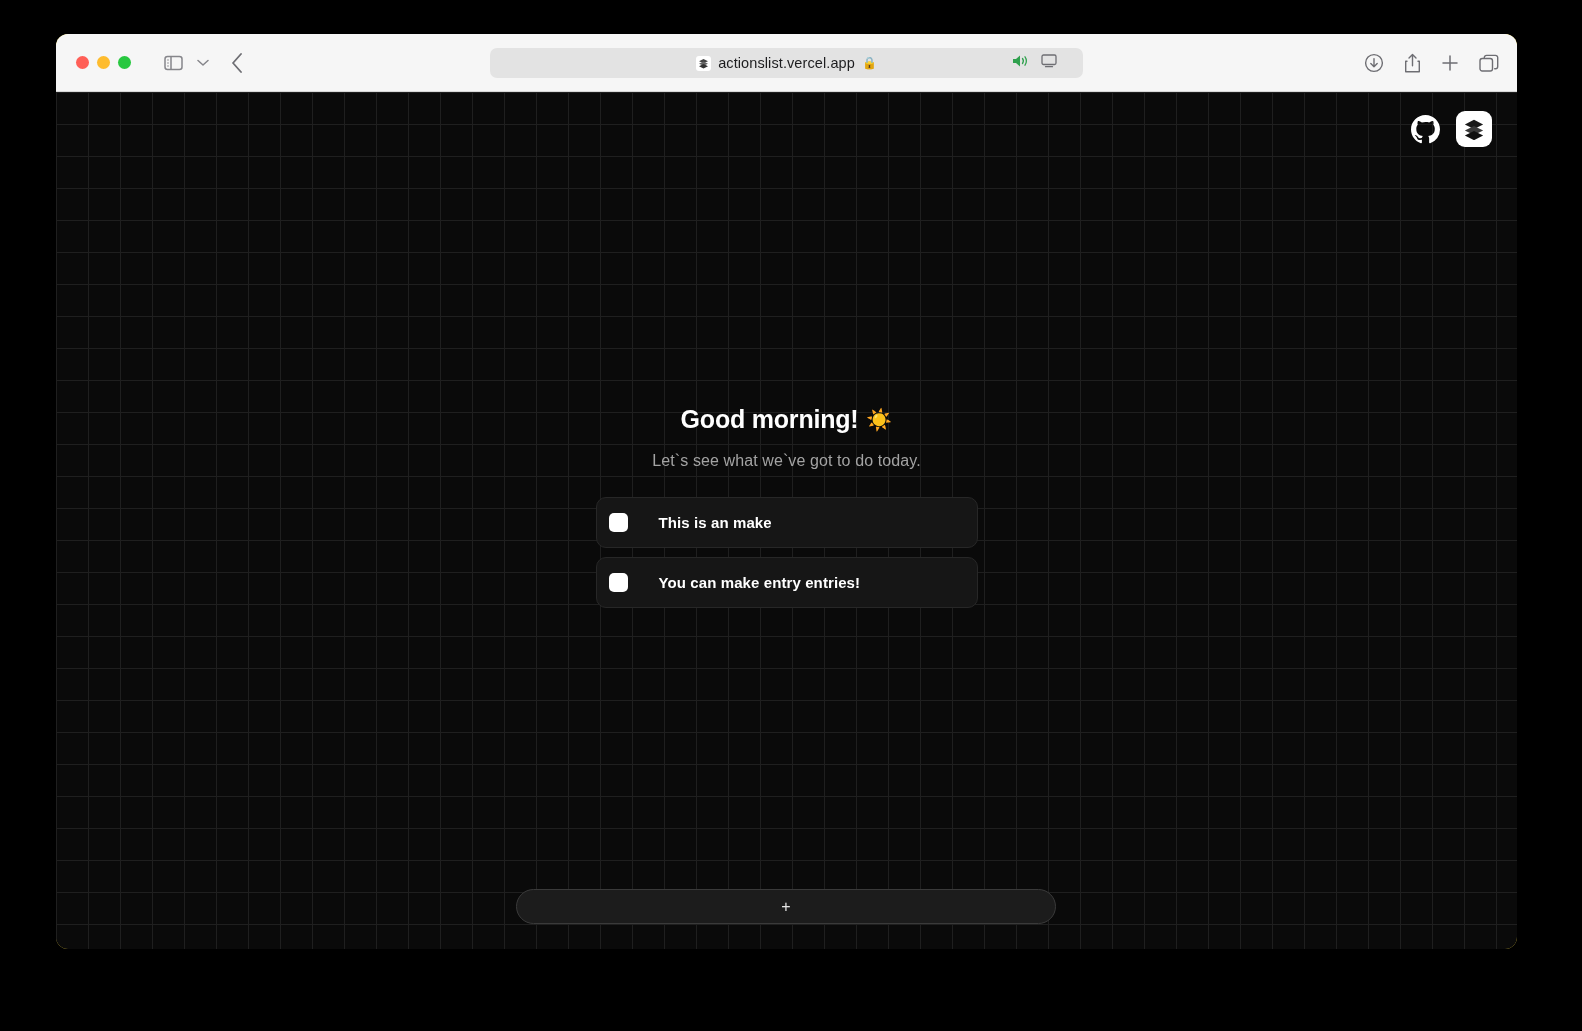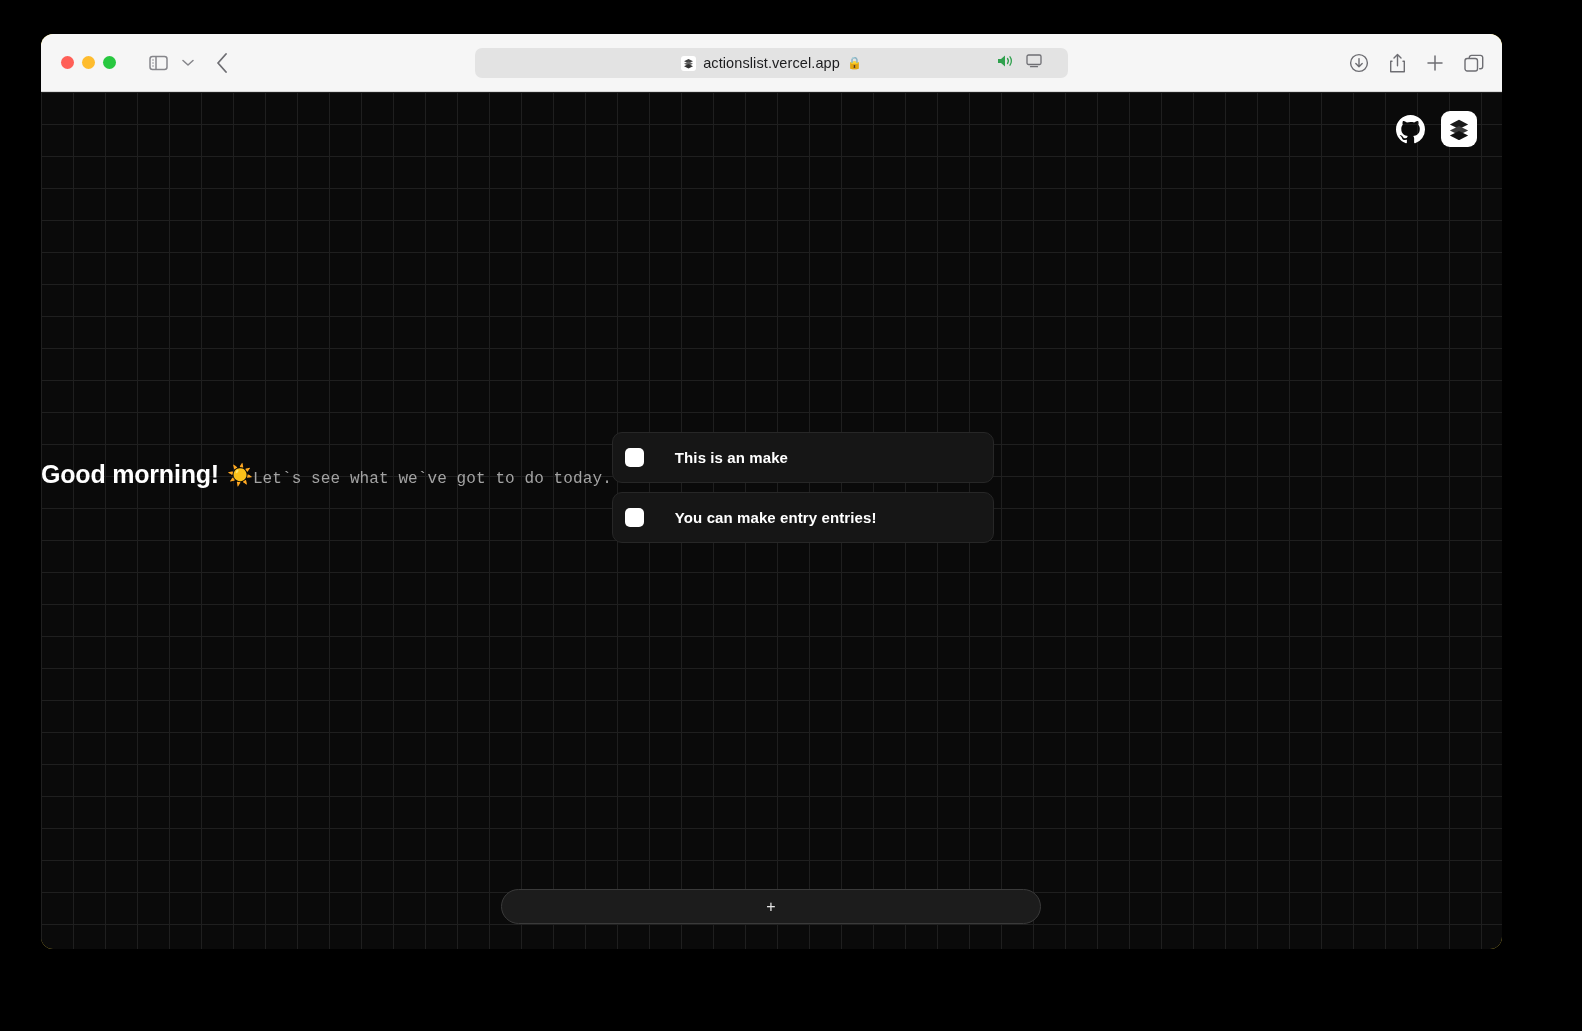--- a/index.html
+++ b/index.html
@@ -8,21 +8,21 @@
     width: 1582px;
     height: 1031px;
     background: #000000;
     font-family: "Liberation Sans", sans-serif;
     overflow: hidden;
   }
 
   
   #browser-window {
     position: absolute;
-    left: 41px;
+    left: 56px;
     top: 34px;
     width: 1461px;
     height: 915px;
     border-radius: 12px;
     overflow: hidden;
     background: #fde047;
     box-shadow: 0 10px 40px rgba(0,0,0,0.7);
   }
 
   
@@ -140,41 +140,40 @@
     justify-content: center;
   }
 
   
   #main-content {
     position: absolute;
     left: 0;
     right: 0;
     top: 313px;
     display: flex;
-    flex-direction: row;
+    flex-direction: column;
     align-items: center;
   }
 
   #greeting-title {
     font-size: 25px;
     font-weight: 700;
     color: #ffffff;
     letter-spacing: -0.2px;
     display: flex;
     align-items: center;
     gap: 8px;
   }
   #greeting-emoji { font-size: 21px; line-height: 1; }
 
   #greeting-subtitle {
-    margin-top: 10px;
+    margin-top: 18px;
     font-size: 16px;
     color: #a3a3a3;
     letter-spacing: 0.1px;
-    font-family: Liberation Mono, monospace;
   }
 
   #task-list {
     margin-top: 27px;
     width: 382px;
     display: flex;
     flex-direction: column;
     gap: 9px;
   }
 

